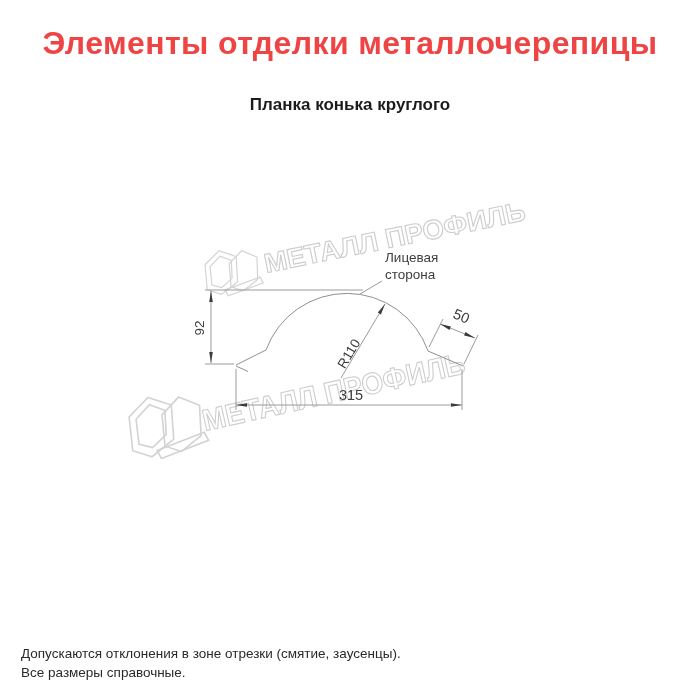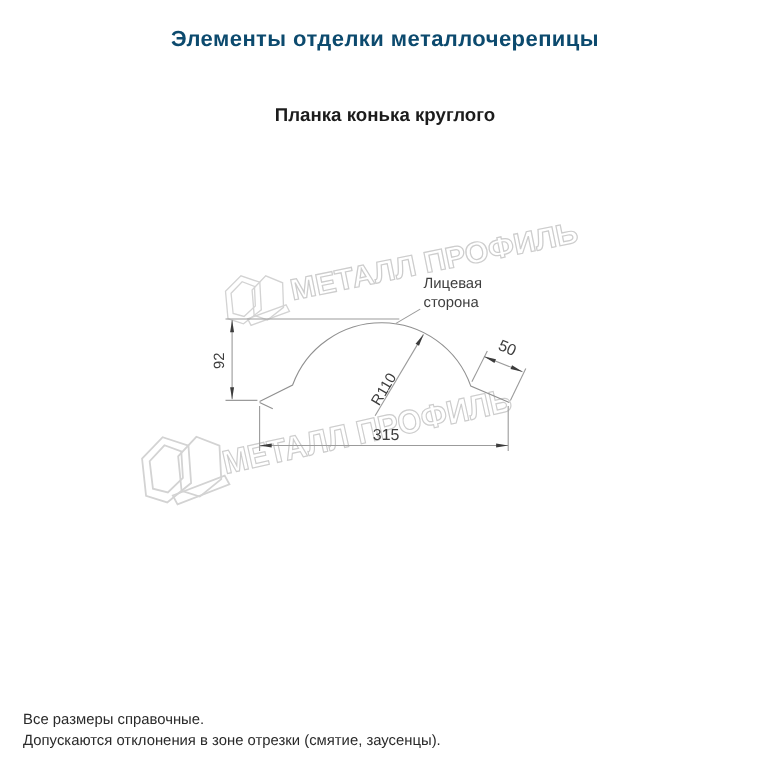--- a/index.html
+++ b/index.html
@@ -6,21 +6,21 @@
   body {
     width: 700px; height: 700px;
     background: #ffffff;
     position: relative;
     overflow: hidden;
     font-family: "Liberation Sans", sans-serif;
   }
   .page-title {
     position: absolute; top: 25px; left: 0; width: 700px;
     text-align: center;
-    font-size: 20px; font-weight: bold; color: #0c4a6e;
+    font-size: 32px; font-weight: bold; color: #ef4444;
     letter-spacing: 0.4px;
     white-space: nowrap;
   }
   .subtitle {
     position: absolute; top: 95px; left: 0; width: 700px;
     text-align: center;
     font-size: 17px; font-weight: bold; color: #1c1c1c;
     line-height: 19px;
   }
   svg.diagram { position: absolute; left: 0; top: 0; }
@@ -116,15 +116,15 @@
   </g>
 
   <g>
     <path class="dim-line" d="M 360 294 L 382 281"></path>
     <text class="dim-text" font-size="13.5" x="385" y="262">Лицевая</text>
     <text class="dim-text" font-size="13.5" x="385" y="279">сторона</text>
   </g>
 </svg>
 
 <div class="footnotes">
+  <div>Допускаются отклонения в зоне отрезки (смятие, заусенцы).</div>
   <div>Все размеры справочные.</div>
-  <div>Допускаются отклонения в зоне отрезки (смятие, заусенцы).</div>
 </div>
 
 </body></html>

